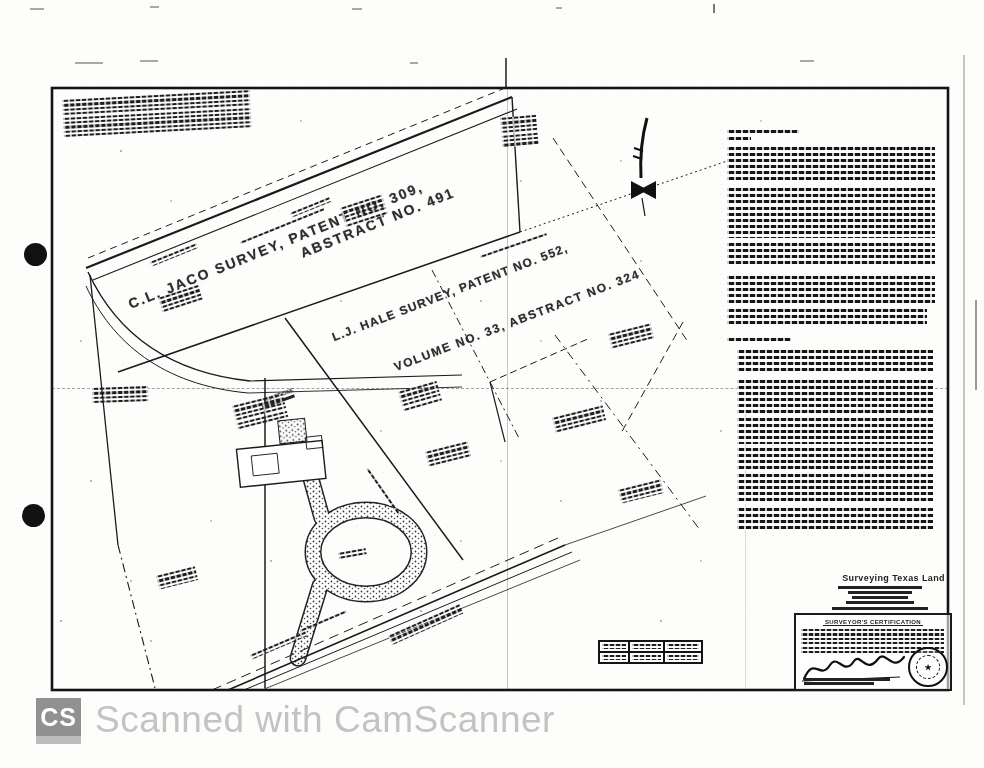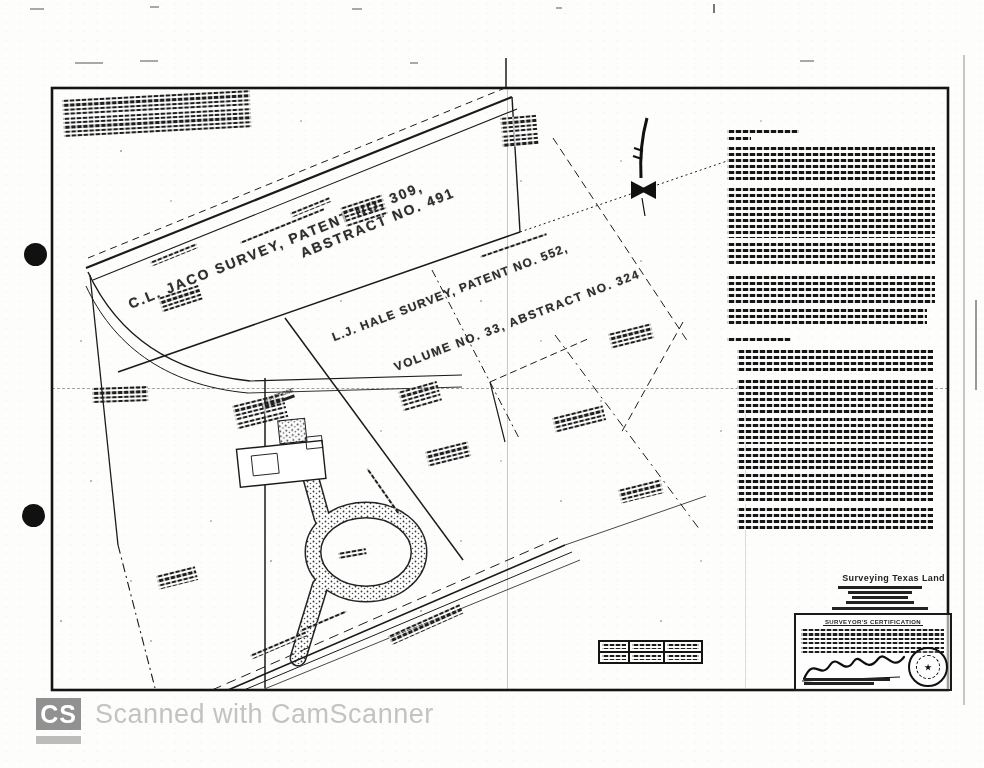--- a/index.html
+++ b/index.html
@@ -49,25 +49,25 @@
   .tb-table{position:absolute;display:grid;grid-template-columns:30px 35px 38px;
     grid-template-rows:11px 11px;border:1.5px solid #141414;}
   .tb-cell{border:0.7px solid #141414;position:relative;overflow:hidden;}
   .tb-cell .garble-sm{left:2px;top:2px;right:2px;bottom:2px;}
   
   .seal{position:absolute;width:36px;height:36px;border-radius:50%;border:2.5px solid #101010;
     display:flex;align-items:center;justify-content:center;background:rgba(255,255,255,.2);}
   .seal-inner{width:22px;height:22px;border-radius:50%;border:1.5px dashed #101010;
     display:flex;align-items:center;justify-content:center;font-size:8px;color:#101010;font-weight:bold;}
   
-  .wm-badge{position:absolute;left:36px;top:698px;width:45px;height:32px;background:#919191;
+  .wm-badge{position:absolute;left:36px;top:698px;width:45px;height:38px;background:#919191;
     color:#fff;font-weight:bold;font-size:25px;display:flex;align-items:center;justify-content:center;
     letter-spacing:1px;}
   .wm-badge-tab{position:absolute;left:36px;top:736px;width:45px;height:8px;background:#bcbcbc;}
-  .wm-text{position:absolute;left:95px;top:699px;font-size:27px;color:#c3c3c3;letter-spacing:.5px;}
+  .wm-text{position:absolute;left:95px;top:699px;font-size:37px;color:#c3c3c3;letter-spacing:.5px;}
   .speckles{position:absolute;width:2px;height:2px;background:transparent;border-radius:50%;
     box-shadow:
       120px 150px 0 #9c9c9c, 300px 120px 0 #b0b0b0, 480px 300px 0 #a5a5a5, 640px 260px 0 #b5b5b5,
       90px 480px 0 #a0a0a0, 210px 520px 0 #b2b2b2, 420px 610px 0 #9d9d9d, 560px 500px 0 #ababab,
       700px 560px 0 #b6b6b6, 150px 640px 0 #aaa, 520px 180px 0 #b3b3b3, 660px 620px 0 #a3a3a3,
       760px 120px 0 #c0c0c0, 80px 340px 0 #adadad, 380px 430px 0 #b8b8b8, 600px 400px 0 #a6a6a6,
       460px 540px 0 #b4b4b4, 250px 420px 0 #9f9f9f, 540px 340px 0 #bbb, 340px 300px 0 #b1b1b1,
       170px 200px 0 #b7b7b7, 430px 200px 0 #c1c1c1, 620px 160px 0 #b9b9b9, 270px 560px 0 #a2a2a2,
       500px 460px 0 #bdbdbd, 720px 430px 0 #b0b0b0, 130px 580px 0 #ababab, 60px 620px 0 #9e9e9e;}
 </style>

